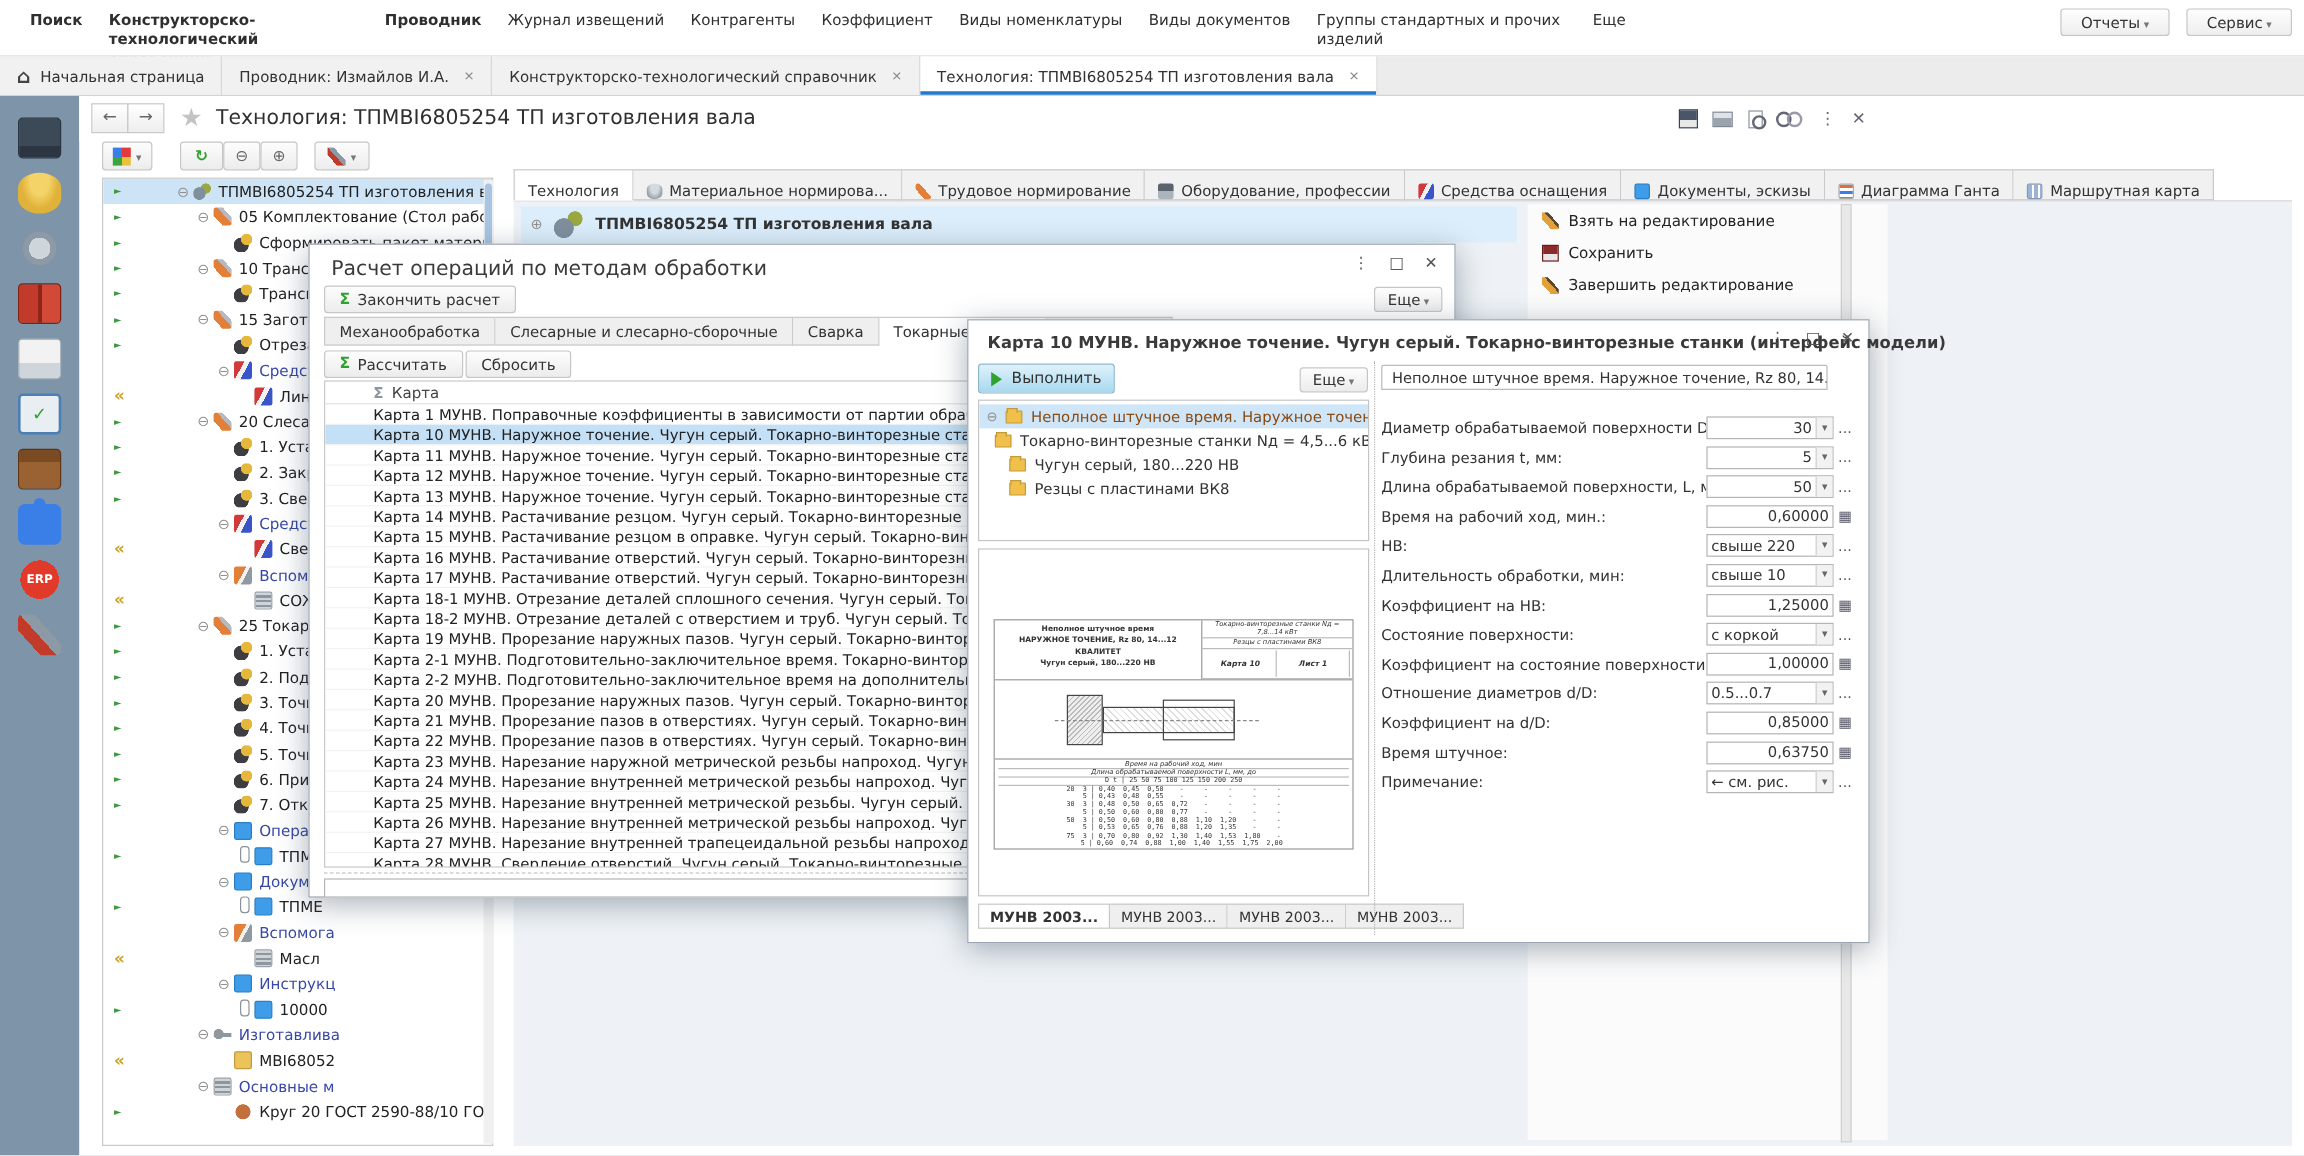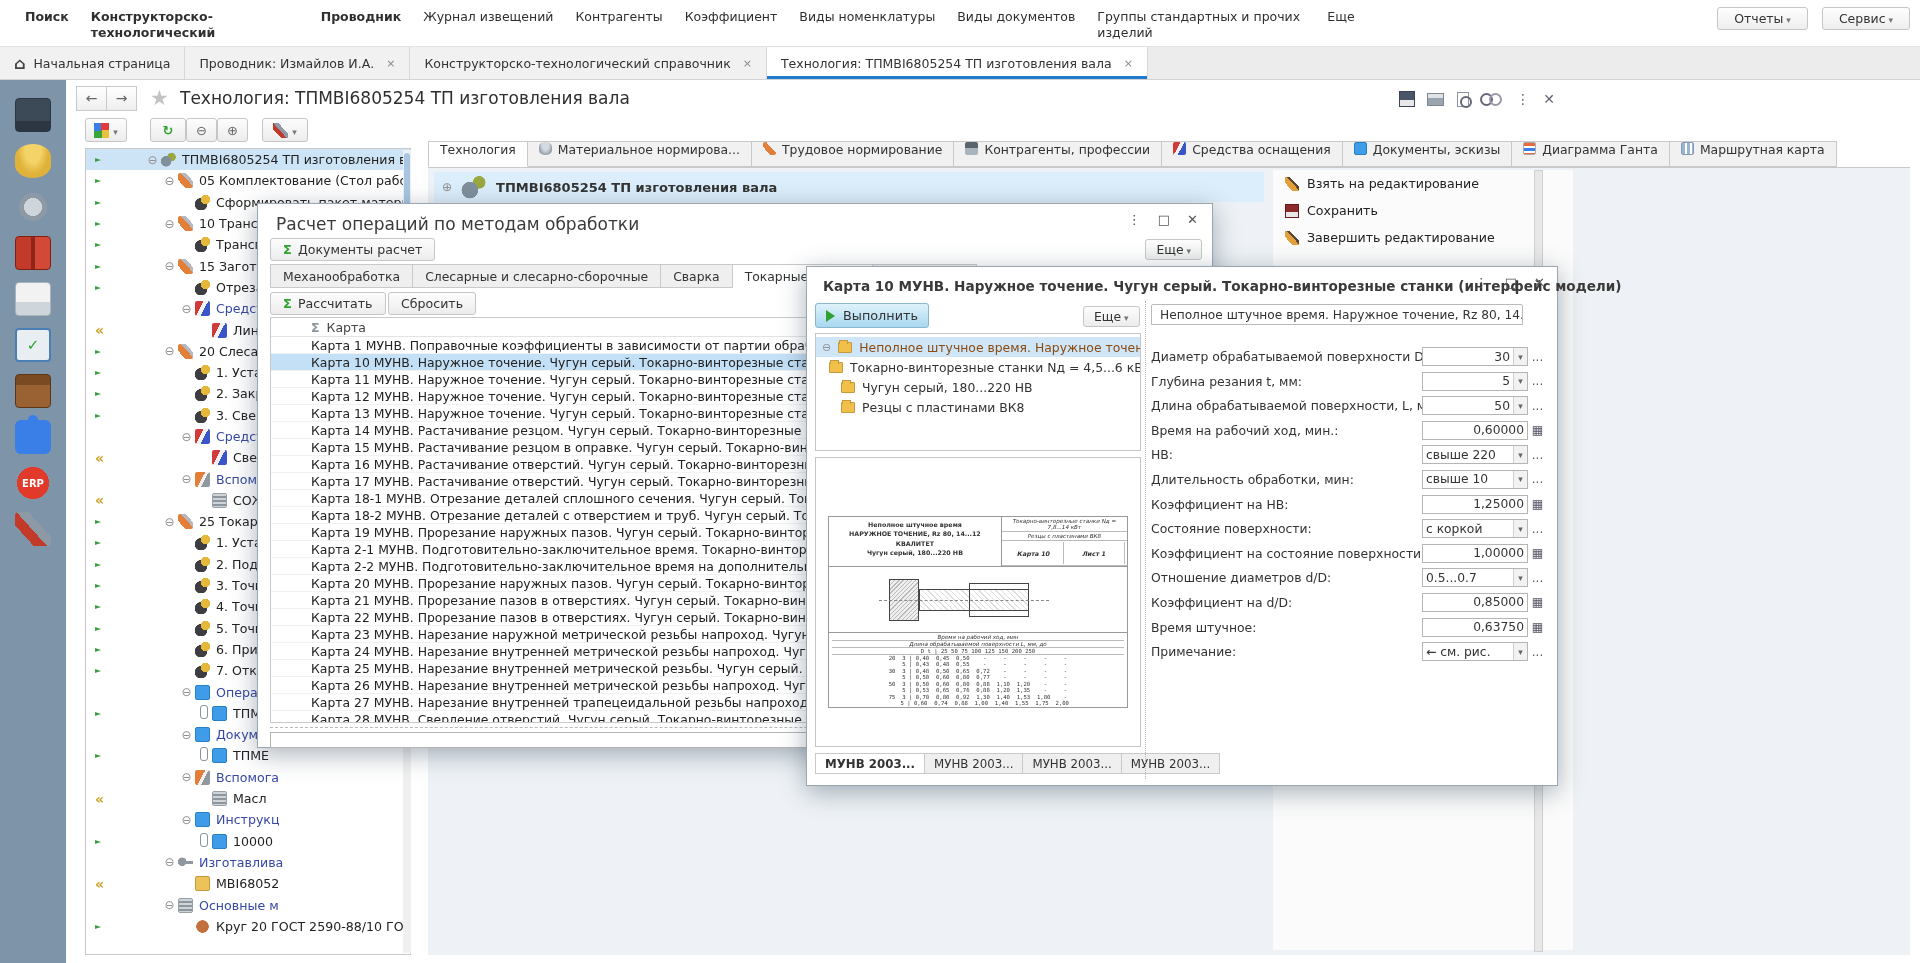--- a/index.html
+++ b/index.html
@@ -53,21 +53,21 @@
   .hic[data-n="link"]::after{content:"";width:9px;height:9px;border:2px solid #99a;border-radius:50%}
 
   
   #toolbar{left:66px;top:118px;width:360px;height:26px}
   .tbtn{position:absolute;top:0;height:24px;border:1px solid #c6c6c6;border-radius:3px;background:linear-gradient(#fdfdfd,#ececec);display:flex;align-items:center;justify-content:center;cursor:pointer;font-size:13px;color:#666}
   .sq4{width:15px;height:15px;background:conic-gradient(#e23a3a 0 25%,#e8c23a 25% 50%,#3aa53a 50% 75%,#3a7fe8 75%)}
   .toolsic{width:15px;height:15px;background:linear-gradient(48deg,transparent 28%,#c23a2a 28% 48%,#8d9aa5 48% 66%,transparent 66%)}
 
   
   #innertabs{left:428px;top:141px;width:1482px;height:27px;display:flex;border-bottom:1px solid #c9c9c9}
-  .itab{display:flex;align-items:flex-start;gap:6px;padding:0 11px;border:1px solid #c9c9c9;border-left:none;background:#f1f1f1;cursor:pointer;white-space:nowrap;font-size:12.4px}
+  .itab{display:flex;align-items:flex-end;gap:6px;padding:0 11px;border:1px solid #c9c9c9;border-left:none;background:#f1f1f1;cursor:pointer;white-space:nowrap;font-size:12.4px}
   .itab:first-child{border-left:1px solid #c9c9c9}
   .itab[data-active="true"]{background:#fff;border-bottom-color:#fff}
   .ticon{width:13px;height:13px;border-radius:2px;flex:0 0 13px;display:inline-block}
   [data-ic="cyl"]{background:radial-gradient(ellipse at 50% 25%,#d4dadf 0 35%,#9aa4ae 70%);border-radius:50%/35%}
   [data-ic="labor"]{background:linear-gradient(48deg,transparent 30%,#e2803a 30% 60%,transparent 60%)}
   [data-ic="equip"]{background:linear-gradient(#5a646e 0 45%,#aab4bc 45%)}
   [data-ic="flag"]{background:linear-gradient(118deg,#d23a3a 0 38%,#f2f2f2 38% 58%,#3a55c8 58%)}
   [data-ic="doc"]{background:#3f9ce8;border:1px solid #2a7fc4}
   [data-ic="gantt"]{background:repeating-linear-gradient(#e86a3a 0 3px,#fff 3px 5px,#3a7fe8 5px 8px,#fff 8px 10px);border:1px solid #aaa}
   [data-ic="route"]{background:repeating-linear-gradient(90deg,#9ab4d4 0 3px,#fff 3px 5px);border:1px solid #8898b8}
@@ -300,21 +300,21 @@
         <span>Материальное нормирова...</span>
       </div>
 
       <div class="itab" data-active="false">
         <span class="ticon" data-ic="labor"></span>
         <span>Трудовое нормирование</span>
       </div>
 
       <div class="itab" data-active="false">
         <span class="ticon" data-ic="equip"></span>
-        <span>Контрагенты, профессии</span>
+        <span>Оборудование, профессии</span>
       </div>
 
       <div class="itab" data-active="false">
         <span class="ticon" data-ic="flag"></span>
         <span>Средства оснащения</span>
       </div>
 
       <div class="itab" data-active="false">
         <span class="ticon" data-ic="doc"></span>
         <span>Документы, эскизы</span>
@@ -627,21 +627,21 @@
 
   <div id="dlg1" class="dialog">
     <div class="dtitle">Расчет операций по методам обработки</div>
     <div class="wctl" style="right:14px">
       <span>⋮</span>
       <span>□</span>
       <span>✕</span>
     </div>
     <div class="cmdbtn" style="left:12px;top:34px">
       <span class="sigma">Σ</span>
-      <span>Документы расчет</span>
+      <span>Закончить расчет</span>
     </div>
     <div class="morebtn caret" style="right:10px;top:35px">Еще</div>
 
     <div id="d1tabs">
       <div class="dtab" data-active="false">Механообработка</div>
 
       <div class="dtab" data-active="false">Слесарные и слесарно-сборочные</div>
 
       <div class="dtab" data-active="false">Сварка</div>
 

